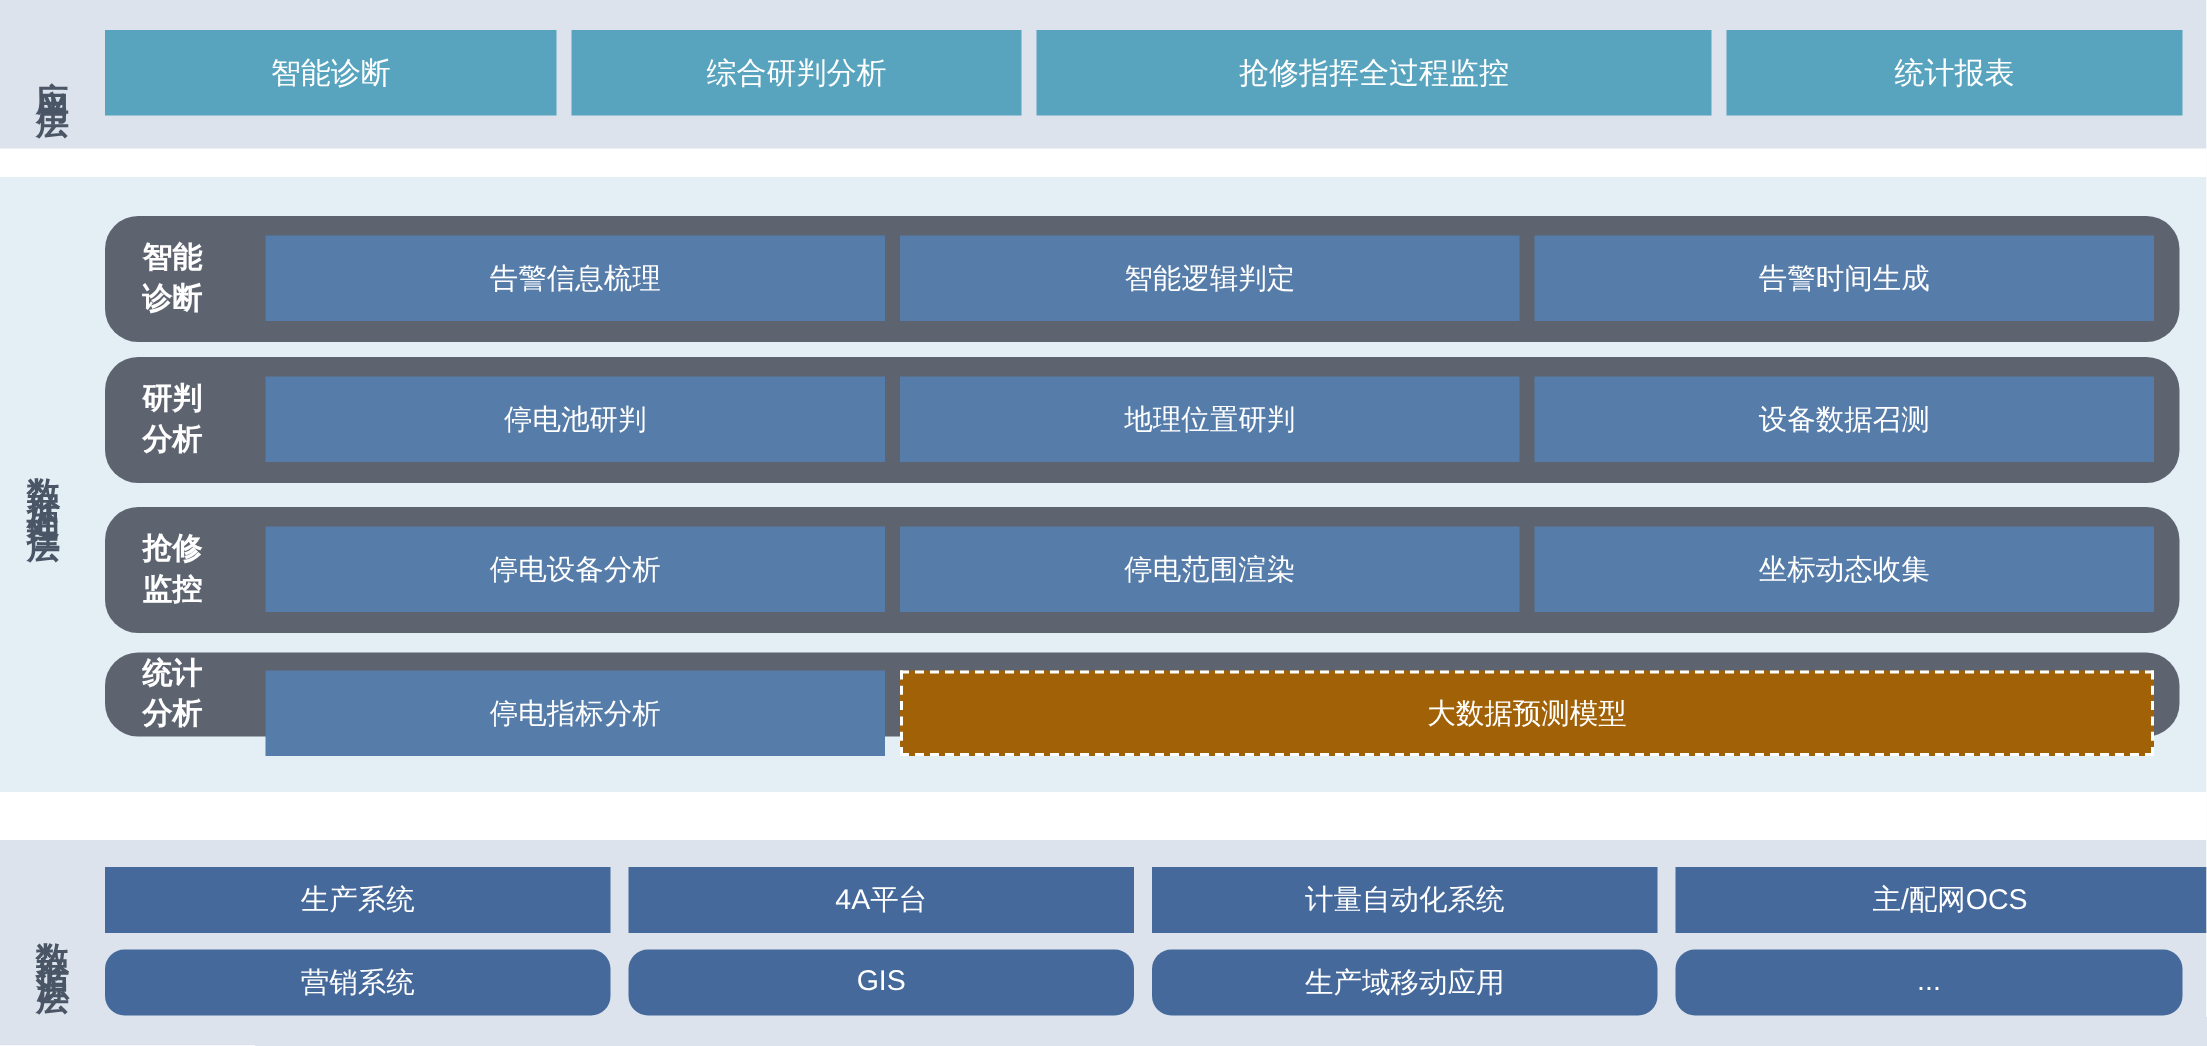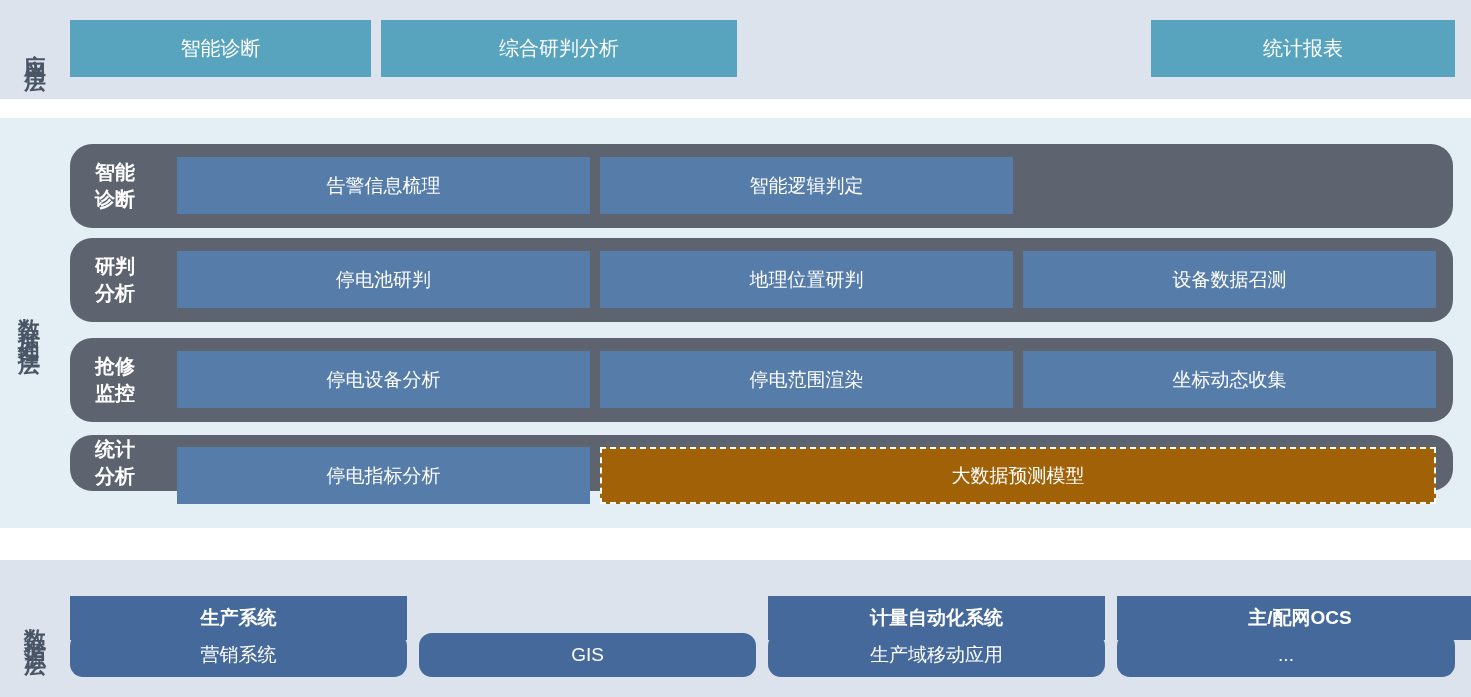--- a/index.html
+++ b/index.html
@@ -24,49 +24,51 @@
   .teal { top:20px; height:57px; background:#58a4be; font-size:20px; }
 
   .prow { position:absolute; left:70px; width:1383px; height:84px; background:#5d6470;border-radius:22px; }
   .prow-label { position:absolute; left:25px; top:0; height:100%; display:flex; flex-direction:column;
                 justify-content:center; color:#ffffff; font-weight:bold; font-size:20px; line-height:27px; }
   .prow-label span { display:block; }
   .mid { top:13px; height:57px; width:413px; background:#567ca9; font-size:19px; }
   .mid-wide { top:13px; height:57px; width:836px; background:#a16207; font-size:19px; border:2px dashed #ffffff; }
 
   .src { height:44px; width:337px; background:#45699b; font-size:19px; }
-  .src-r1 { top:36px;font-weight:bold; }
+  .src-r1 { top:18px; }
   .src-r2 { top:73px;border-radius:13px; }
 </style>
 </head>
 <body>
 
 <div class="stage">
 
   <section class="band band-app">
     <div class="vlabel-wrap">
       <span class="vlabel">应用层</span>
     </div>
     <div class="blk teal" style="left:70px;width:301px">智能诊断</div>
-    <div class="blk teal" style="left:381px;width:356px">综合研判分析</div>
+    <div class="blk teal" style="left:381px;width:300px">综合研判分析</div>
+    <div class="blk teal" style="left:691px;width:450px">抢修指挥全过程监控</div>
     <div class="blk teal" style="left:1151px;width:304px">统计报表</div>
   </section>
 
   <section class="band band-process">
     <div class="vlabel-wrap">
       <span class="vlabel">数据处理层</span>
     </div>
 
     <div class="prow" style="top:26px">
       <div class="prow-label">
         <span>智能</span>
         <span>诊断</span>
       </div>
       <div class="blk mid" style="left:107px">告警信息梳理</div>
       <div class="blk mid" style="left:530px">智能逻辑判定</div>
+      <div class="blk mid" style="left:953px">告警时间生成</div>
     </div>
 
     <div class="prow" style="top:120px">
       <div class="prow-label">
         <span>研判</span>
         <span>分析</span>
       </div>
       <div class="blk mid" style="left:107px">停电池研判</div>
       <div class="blk mid" style="left:530px">地理位置研判</div>
       <div class="blk mid" style="left:953px">设备数据召测</div>
@@ -90,20 +92,21 @@
       <div class="blk mid" style="left:107px;top:12px">停电指标分析</div>
       <div class="blk mid-wide" style="left:530px;top:12px">大数据预测模型</div>
     </div>
   </section>
 
   <section class="band band-source">
     <div class="vlabel-wrap">
       <span class="vlabel">数据源层</span>
     </div>
     <div class="blk src src-r1" style="left:70px">生产系统</div>
+    <div class="blk src src-r1" style="left:419px">4A平台</div>
     <div class="blk src src-r1" style="left:768px">计量自动化系统</div>
     <div class="blk src src-r1" style="left:1117px;width:366px">主/配网OCS</div>
     <div class="blk src src-r2" style="left:70px">营销系统</div>
     <div class="blk src src-r2" style="left:419px">GIS</div>
     <div class="blk src src-r2" style="left:768px">生产域移动应用</div>
     <div class="blk src src-r2" style="left:1117px;width:338px">...</div>
   </section>
 
 </div>
 

